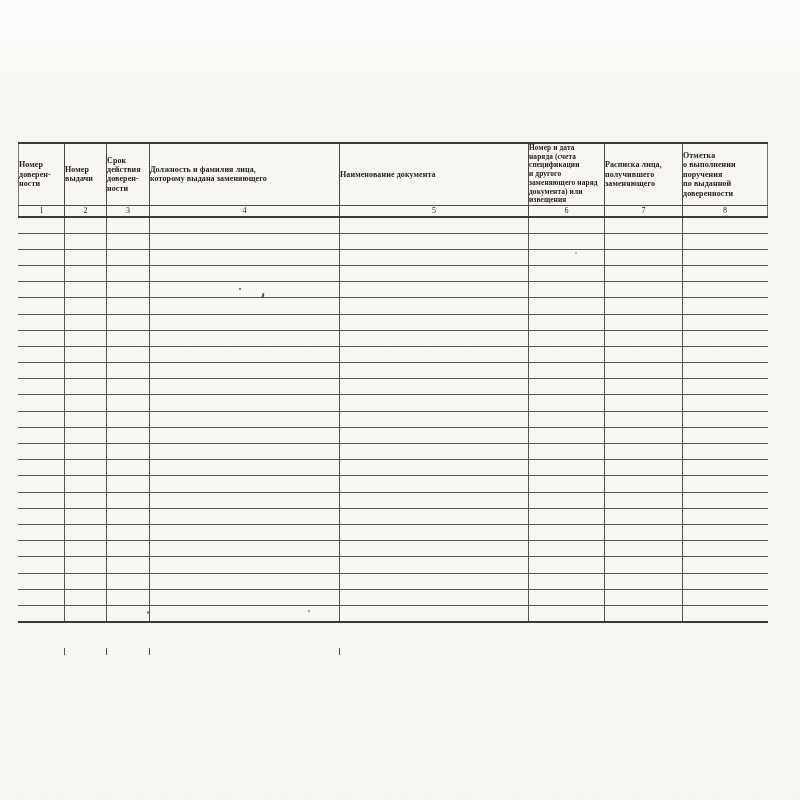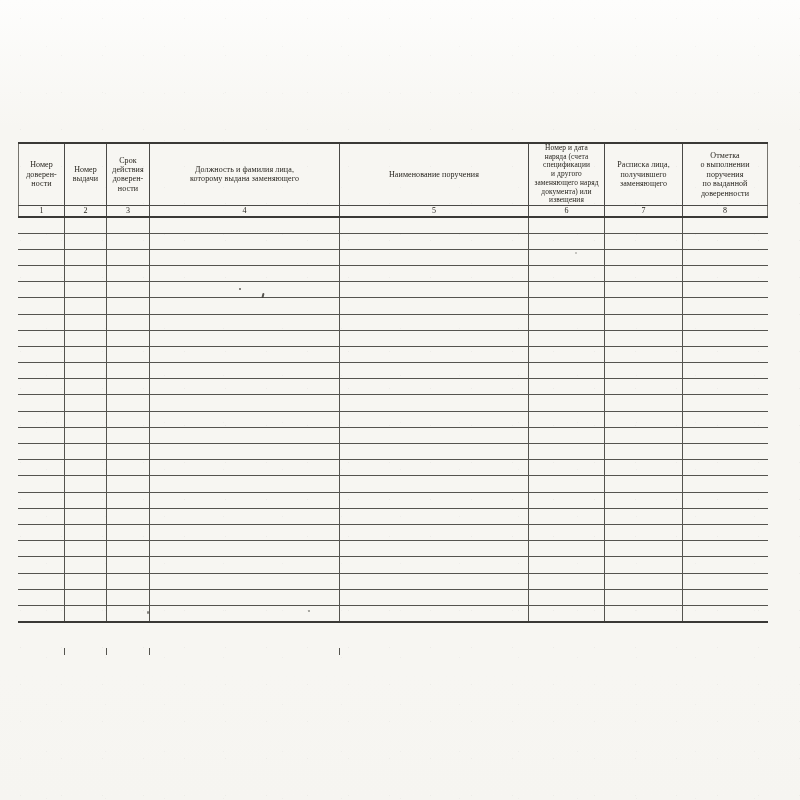--- a/index.html
+++ b/index.html
@@ -22,22 +22,22 @@
     background-size:41px 37px, 59px 47px, 100% 100%;
     background-position:0 0, 17px 23px, 0 0;
   }
   .sheet{position:absolute;left:18px;top:142px;}
   table.register{border-collapse:collapse;table-layout:fixed;width:749px;}
   col.c1{width:46px;} col.c2{width:42px;} col.c3{width:43px;}
   col.c4{width:190px;} col.c5{width:189px;} col.c6{width:76px;}
   col.c7{width:78px;} col.c8{width:85px;}
   th,td{border:1px solid var(--line);padding:0;}
   tr.head-row th{
-    height:61px;font-weight:normal;font-size:8px;line-height:9.4px;
-    text-align:center;vertical-align:middle;white-space:pre-line;
+    height:61px;font-weight:bold;font-size:8px;line-height:9.4px;
+    text-align:left;vertical-align:middle;white-space:pre-line;
     border-top:2px solid var(--line-strong);
     letter-spacing:0.1px;
   }
   tr.head-row th.narrow{font-size:7.4px;line-height:8.7px;}
   tr.num-row th{
     height:11px;font-weight:normal;font-size:8px;line-height:10px;
     text-align:center;vertical-align:middle;
     border-bottom:2px solid var(--line-strong);
   }
   tbody td{height:16.2px;border-color:#55544f;}
@@ -79,21 +79,21 @@
 доверен-
 ности</th>
         <th>Номер
 выдачи</th>
         <th>Срок
 действия
 доверен-
 ности</th>
         <th>Должность и фамилия лица,
 которому выдана заменяющего</th>
-        <th>Наименование поручения</th>
+        <th>Наименование документа</th>
         <th class="narrow">Номер и дата
 наряда (счета
 спецификации
 и другого
 заменяющего наряд
 документа) или
 извещения</th>
         <th>Расписка лица,
 получившего
 заменяющего</th>

